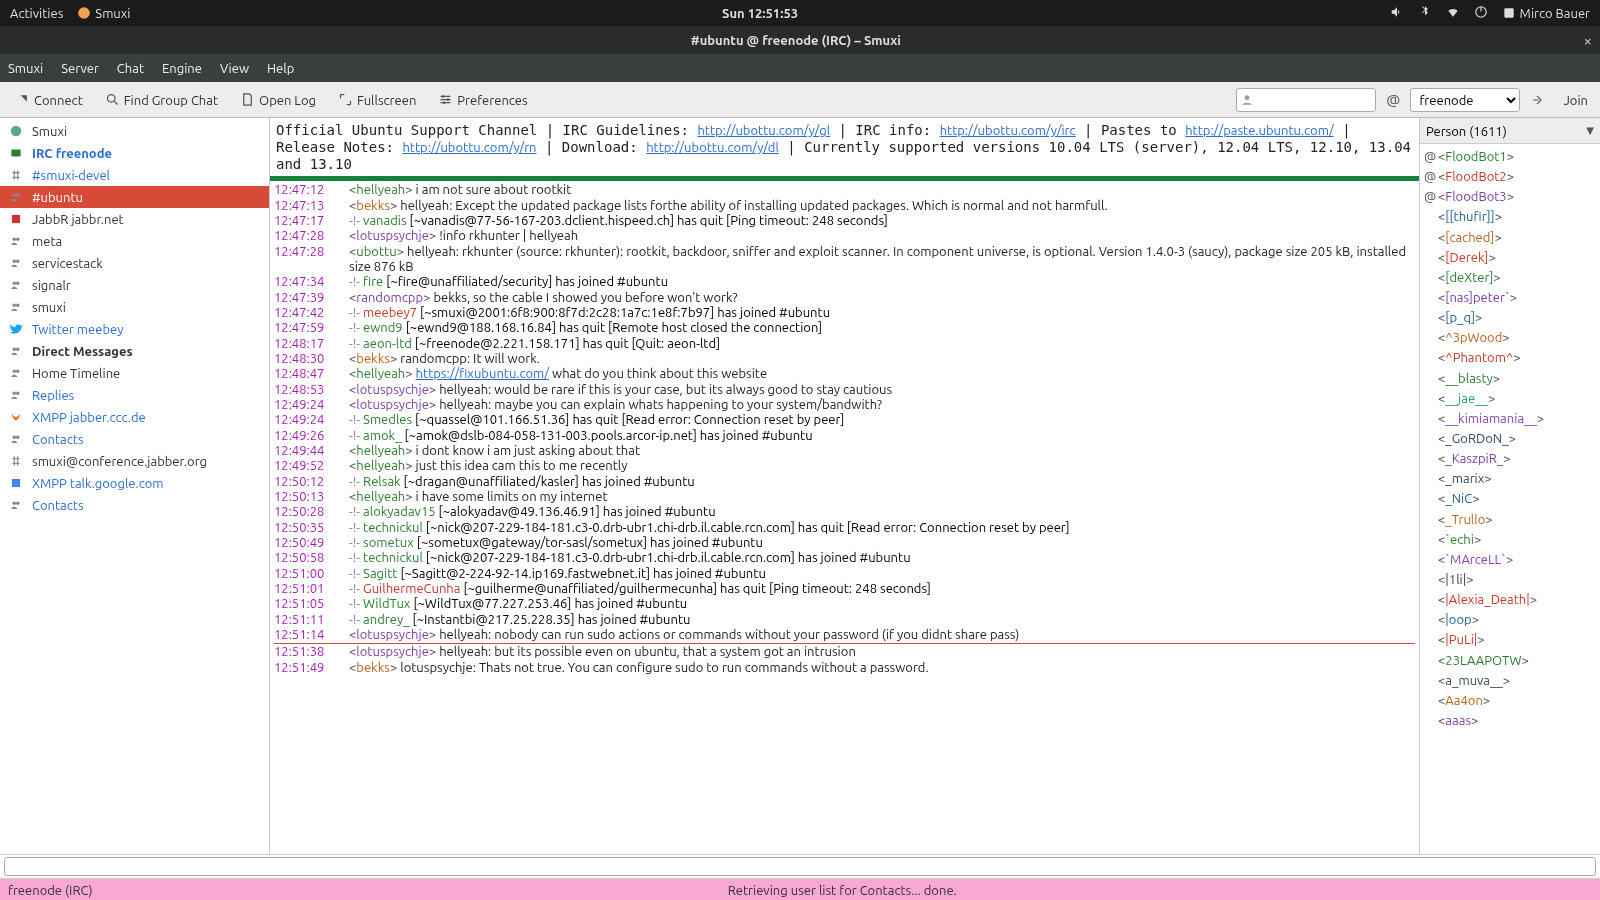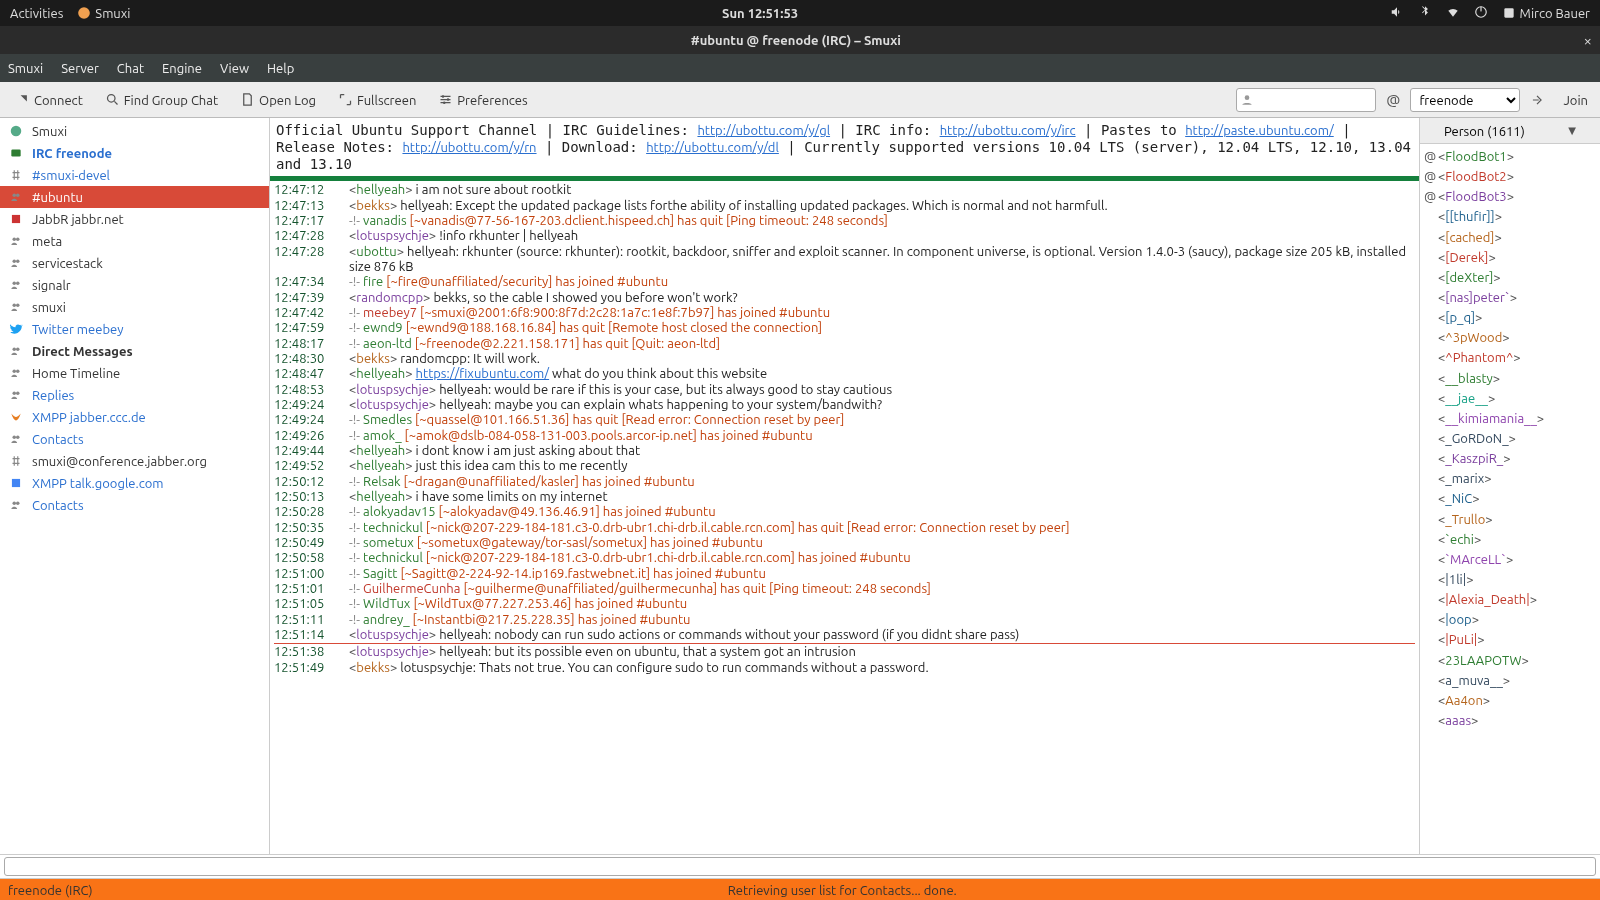--- a/index.html
+++ b/index.html
@@ -31,46 +31,46 @@
 .srow.blue{color:#2a6fcf}
 .srow.blue.bold{font-weight:700}
 .srow.bold{font-weight:700}
 .srow .ico{width:16px;height:16px;display:inline-flex;align-items:center;justify-content:center}
 .srow .ico svg{width:14px;height:14px}
 .chat-area{flex:1;display:flex;flex-direction:column;background:#fff;border-right:1px solid #ccc}
 .topic{padding:4px 6px;border-bottom:5px solid #15803d;font-family:"DejaVu Sans Mono","Ubuntu Mono",monospace;font-size:14px;line-height:1.2;color:#222}
 .topic a{color:#2a6fcf;text-decoration:underline}
 .log{flex:1;overflow-y:auto;font-family:"DejaVu Sans Mono","Ubuntu Mono",monospace;font-size:14px;line-height:1.18;padding:1px 4px}
 .lrow{display:flex}
-.lrow .ts{color:#14532d;width:75px;flex-shrink:0}
+.lrow .ts{color:#a21caf;width:75px;flex-shrink:0}
 .lrow .body{flex:1;white-space:pre-wrap;word-break:break-word}
 .lrow.marker{border-top:1px solid #d84a38;margin-top:1px}
 .nk-lot{color:#7a3e9d}
 .nk-hell{color:#2e7d32}
 .nk-bekks{color:#b5651d}
 .nk-ubottu{color:#2e7d32}
 .nk-rand{color:#7a3e9d}
 .nk-gen1{color:#2e7d32}
 .nk-gen2{color:#c0392b}
 .sys-dash{color:#888}
 .lrow .body a{color:#2a6fcf;text-decoration:underline}
 .lrow .msg{color:#222}
-.lrow .sysmsg{color:#c2410c}
+.lrow .sysmsg{color:#000000}
 .userpanel{width:180px;background:#ededed;display:flex;flex-direction:column}
-.userpanel .hdr{height:26px;border-bottom:1px solid #ccc;display:flex;align-items:center;padding:0 24px;justify-content:space-between;background:#ededed}
+.userpanel .hdr{height:26px;border-bottom:1px solid #ccc;display:flex;align-items:center;padding:0 6px;justify-content:space-between;background:#ededed}
 .userpanel .hdr .caret{font-size:10px;color:#555}
 .userlist{flex:1;overflow-y:auto;background:#fff;font-family:"DejaVu Sans Mono","Ubuntu Mono",monospace;font-size:14px;line-height:1.55;padding:2px 4px}
 .urow{white-space:nowrap}
 .urow .at{color:#555;display:inline-block;width:14px}
 .urow .lt{color:#555}
 .urow .gt{color:#555}
 .u-c1{color:#2e7d32}.u-c2{color:#c0392b}.u-c3{color:#7a3e9d}.u-c4{color:#1f618d}.u-c5{color:#b5651d}.u-c6{color:#16a085}.u-c7{color:#8e44ad}.u-c9{color:#34495e}
 .inputbar{height:24px;background:#fff;border-top:1px solid #ccc;padding:2px 4px}
 .inputbar input{width:100%;height:100%;border:1px solid #aaa;border-radius:3px;padding:0 4px}
-.statusbar{height:22px;background:#f97316;border-top:1px solid #ccc;display:flex;align-items:center;padding:0 8px;color:#333;font-size:13px}
+.statusbar{height:22px;background:#f9a8d4;border-top:1px solid #ccc;display:flex;align-items:center;padding:0 8px;color:#333;font-size:13px}
 .statusbar .sleft{flex:0 0 auto}
 .statusbar .scenter{flex:1;text-align:center}
 </style>
 </head>
 <body>
 
 <div class="gnome-bar">
   <div class="left">
     <span>Activities</span>
     <span class="smuxi-icon">

